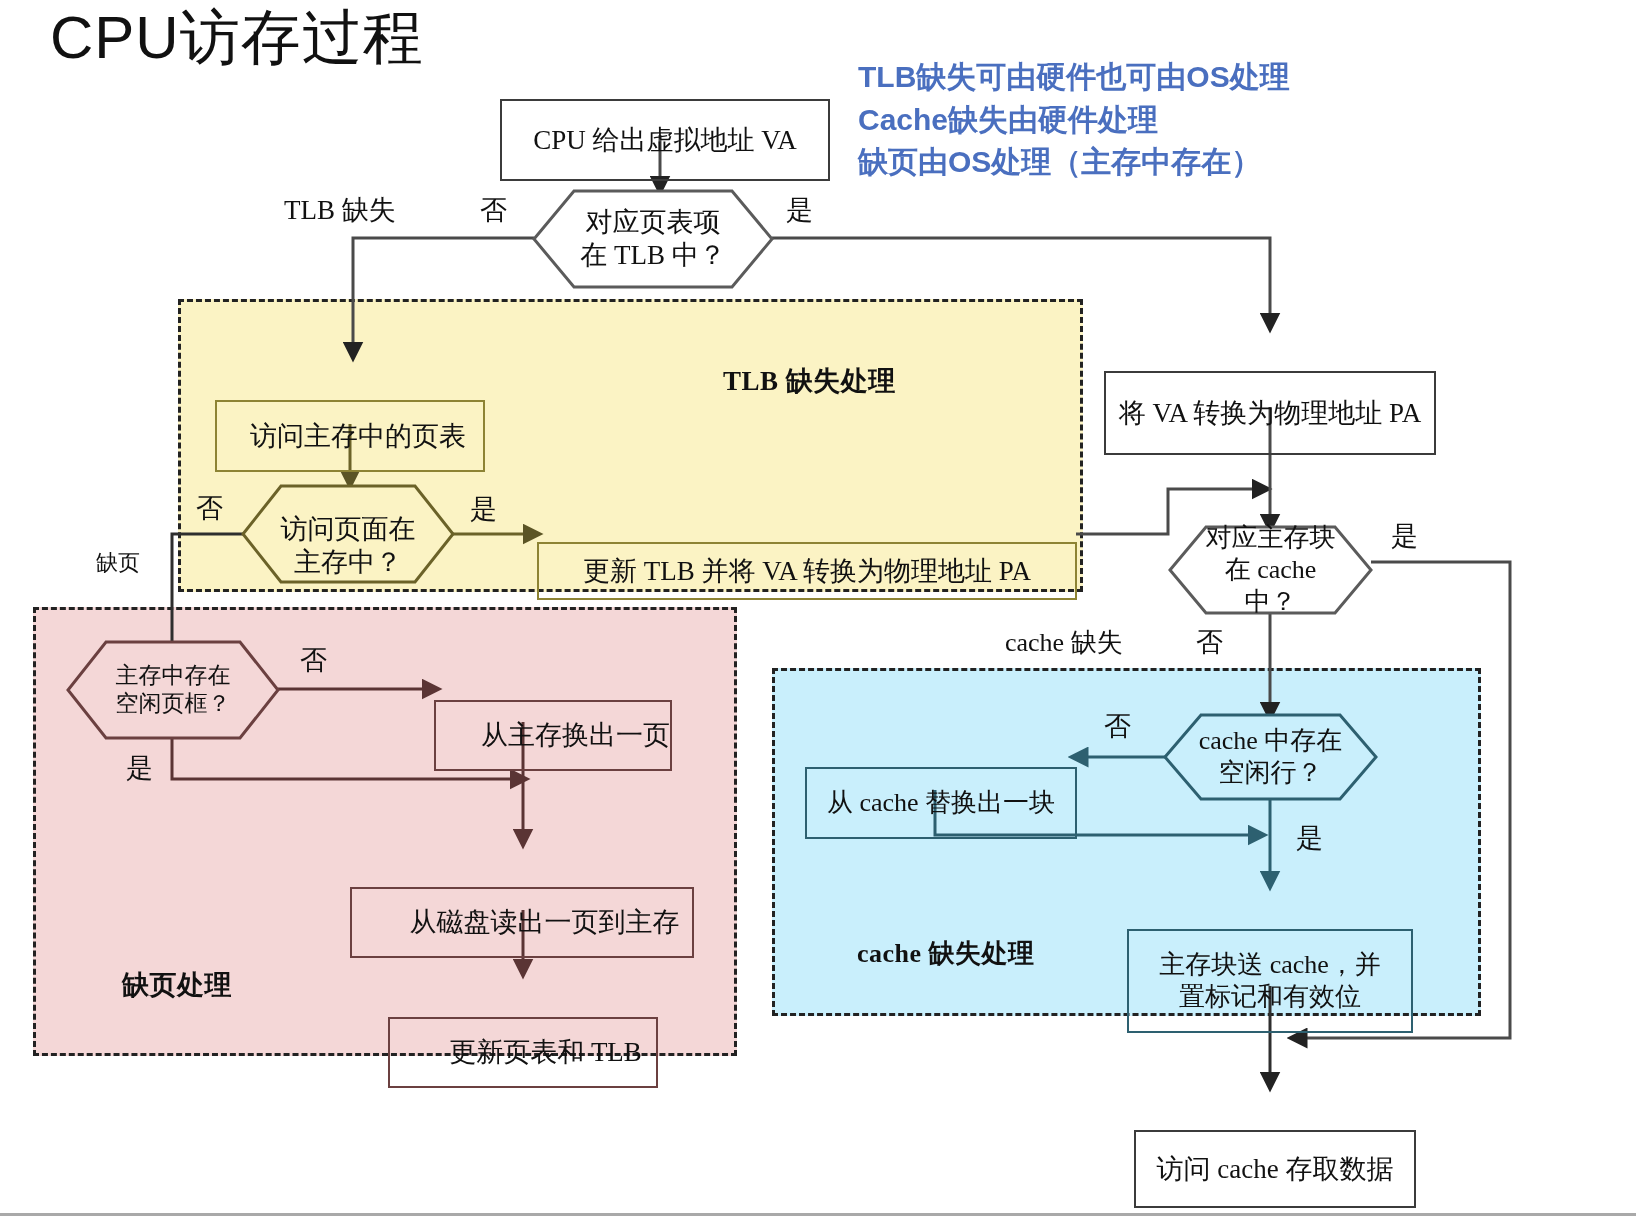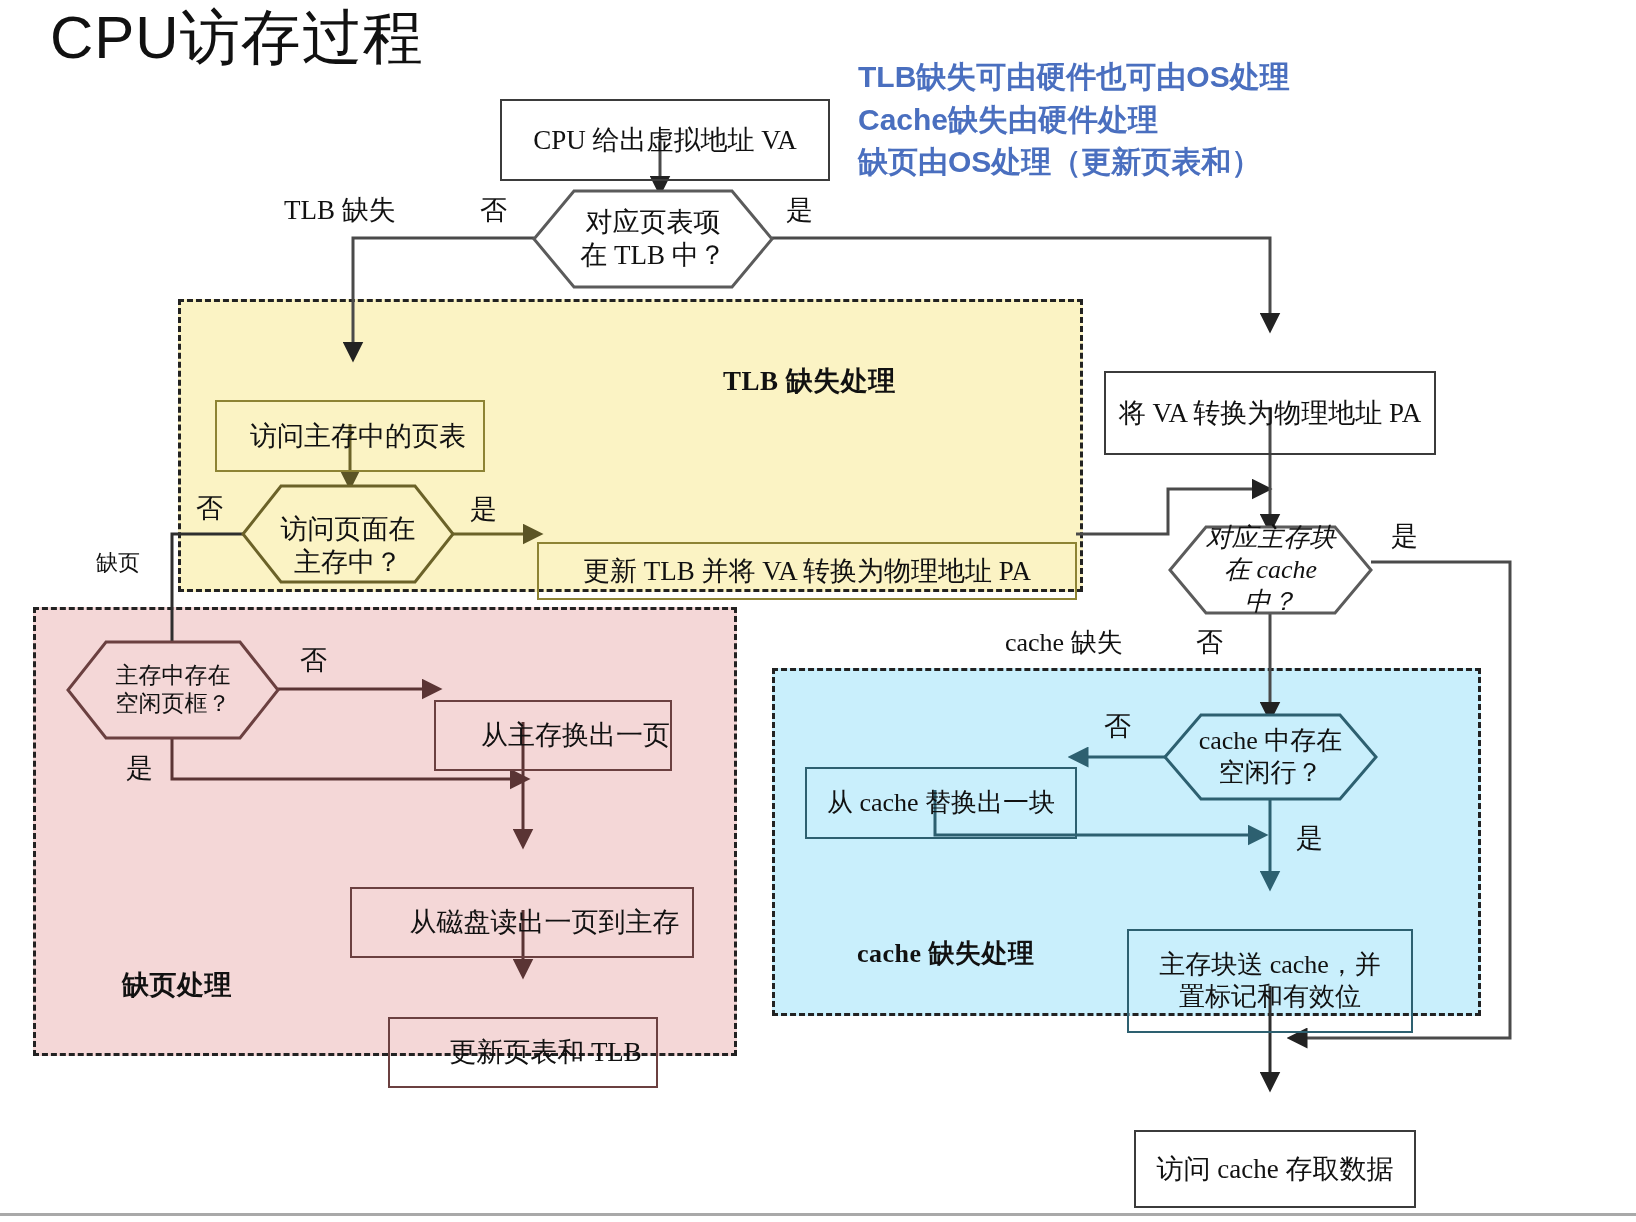--- a/index.html
+++ b/index.html
@@ -62,21 +62,21 @@
       background:#a9a9a9;}
 </style>
 </head>
 <body>
 
 <div id="title">CPU访存过程</div>
 
 <div id="notes">
   <div>TLB缺失可由硬件也可由OS处理</div>
   <div>Cache缺失由硬件处理</div>
-  <div>缺页由OS处理（更新页表和）</div>
+  <div>缺页由OS处理（主存中存在）</div>
 </div>
 
 <div class="region" id="region-tlb"></div>
 <div class="region" id="region-page"></div>
 <div class="region" id="region-cache"></div>
 
 <svg id="wires" viewBox="0 0 1636 1222">
   <defs>
     <marker id="ah-d" viewBox="0 0 12 12" refX="6" refY="6" markerWidth="7" markerHeight="7" orient="auto-start-reverse">
         <path d="M0,0 L12,6 L0,12 z" fill="#222"></path>
@@ -167,21 +167,21 @@
 </div>
 
 <div class="node rect k-yellow" style="left:537px;top:495px;width:540px;height:58px;font-size:27px;">
   <span>更新 TLB 并将 VA 转换为物理地址 PA</span>
 </div>
 
 <div class="node rect" style="left:1104px;top:324px;width:332px;height:84px;font-size:27px;">
   <span>将 VA 转换为物理地址 PA</span>
 </div>
 
-<div class="node hex" style="left:1168px;top:525px;width:205px;height:90px;font-size:26px;font-style:italic;">
+<div class="node hex" style="left:1168px;top:525px;width:205px;height:90px;font-size:26px;">
   <svg width="205" height="90" viewBox="0 0 205 90" preserveAspectRatio="none">
     <polygon points="38,2 167,2 203,45 167,88 38,88 2,45" fill="#ffffff" stroke="#5b5b5b" stroke-width="3"></polygon>
   </svg>
   <div class="hex-text">对应主存块
 在 cache 中？</div>
 </div>
 
 <div class="node hex" style="left:66px;top:640px;width:214px;height:100px;font-size:23px;">
   <svg width="214" height="100" viewBox="0 0 214 100" preserveAspectRatio="none">
     <polygon points="40,2 174,2 212,50 174,98 40,98 2,50" fill="#F4D7D7" stroke="#6b4040" stroke-width="3"></polygon>

